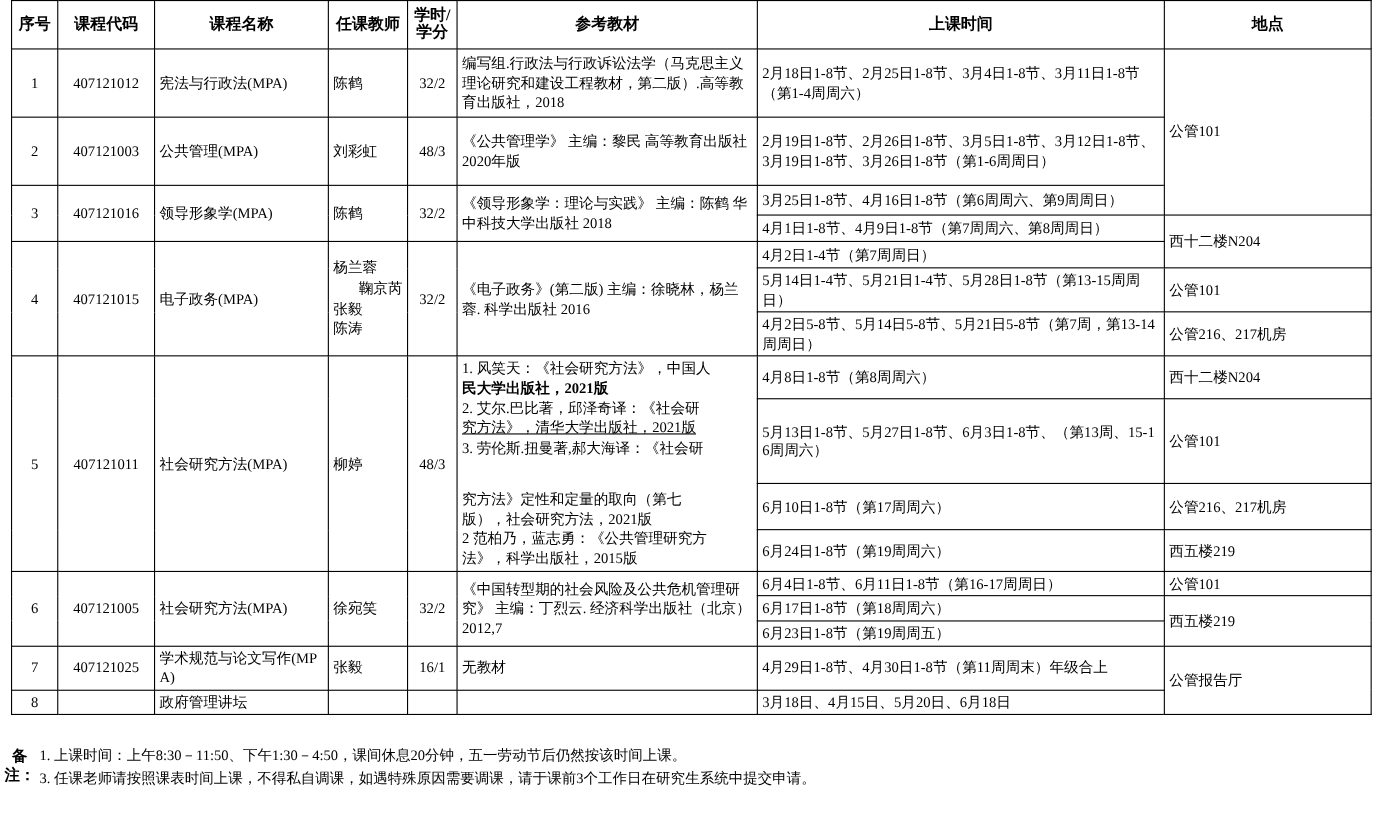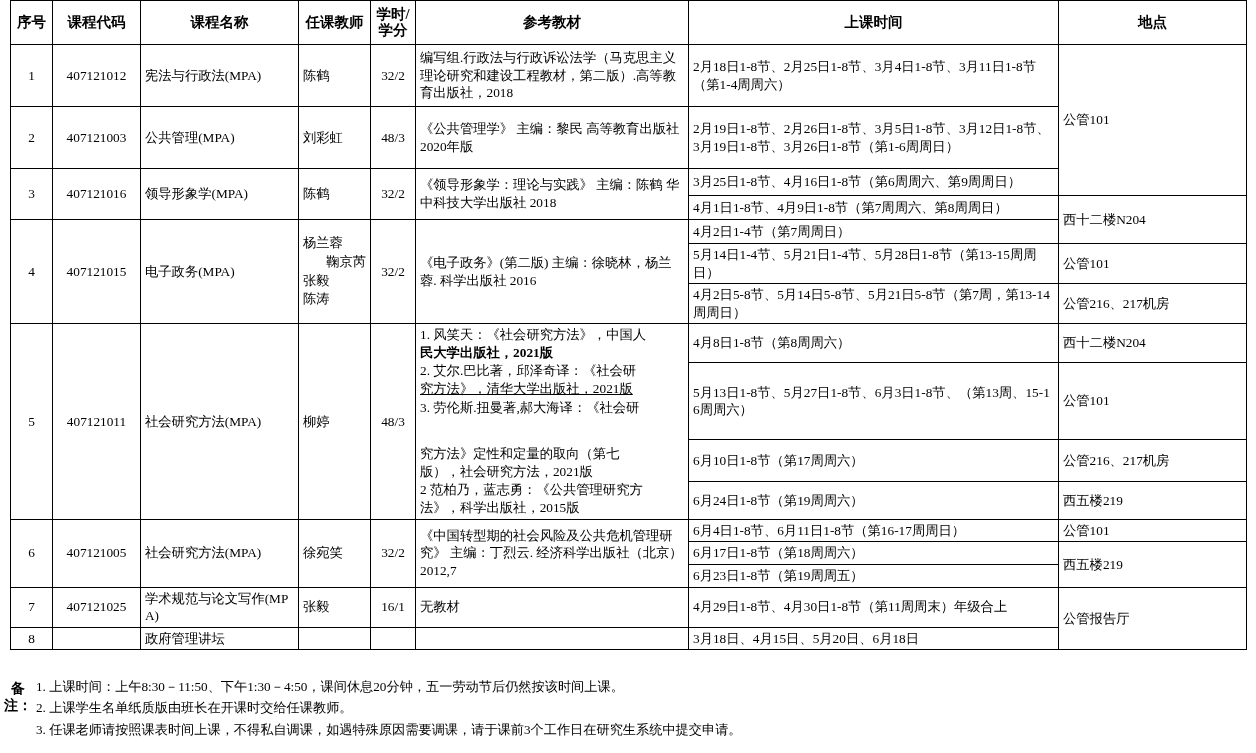--- a/index.html
+++ b/index.html
@@ -245,18 +245,17 @@
     </tbody>
   </table>
 
   <div class="notes">
     <div class="notes-label">
       <span>备</span>
       <span>注：</span>
     </div>
     <div class="notes-list">
       <div class="note-line">1. 上课时间：上午8:30－11:50、下午1:30－4:50，课间休息20分钟，五一劳动节后仍然按该时间上课。</div>
-      <div class="note-line">2. 上课学生名单纸质版由班长在开课时交给任课教师。</div>
       <div class="note-line">3. 任课老师请按照课表时间上课，不得私自调课，如遇特殊原因需要调课，请于课前3个工作日在研究生系统中提交申请。</div>
     </div>
   </div>
 
 </div>
 
 </body></html>

